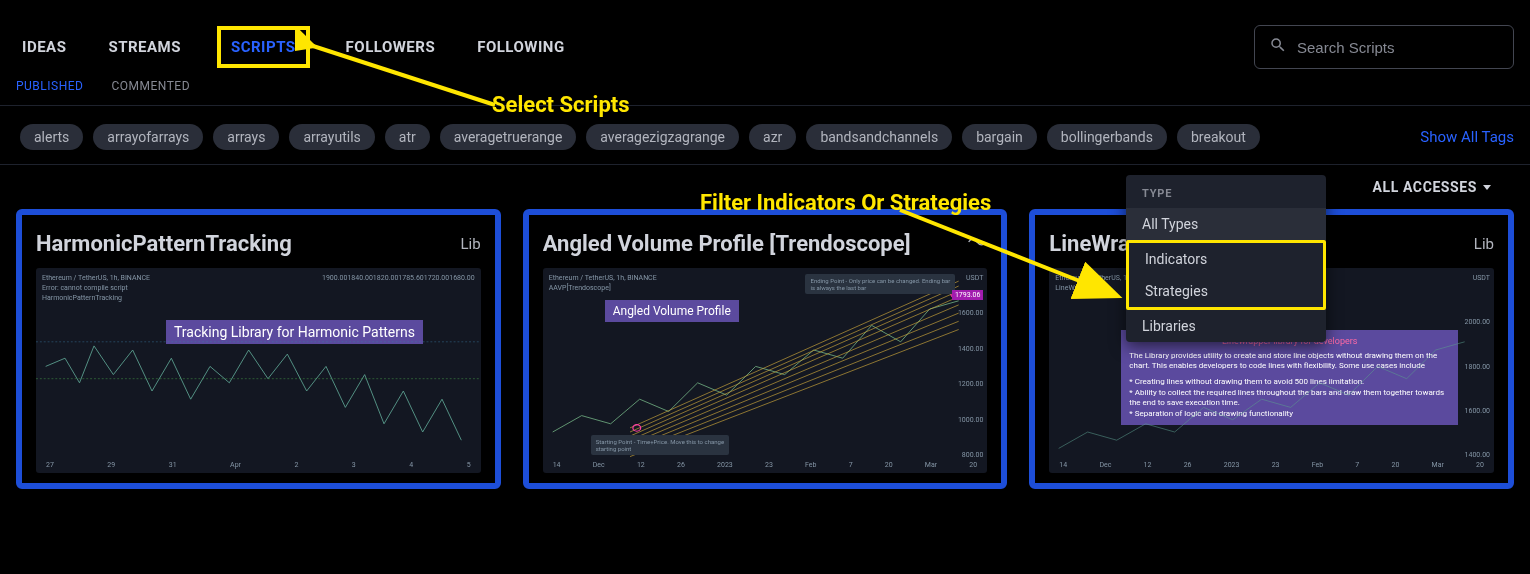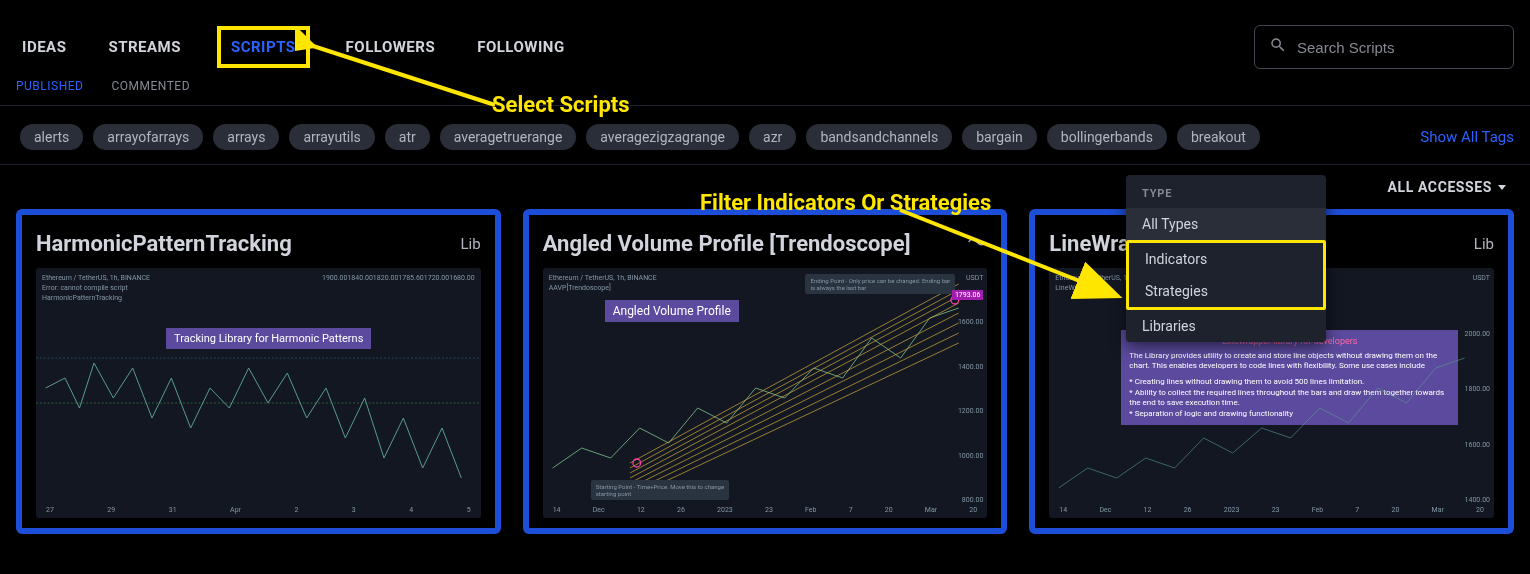--- a/index.html
+++ b/index.html
@@ -93,21 +93,21 @@
     font-size: 15px;
     cursor: pointer;
   }
 
   
   .filter-row {
     display: flex;
     justify-content: flex-end;
     align-items: center;
     gap: 20px;
-    padding: 14px 24px;
+    padding: 14px 39px;
     position: relative;
   }
   .accesses-btn {
     font-weight: 700;
     font-size: 14px;
     letter-spacing: 0.6px;
     color: #d1d4dc;
     cursor: pointer;
     display: flex;
     align-items: center;
@@ -178,21 +178,21 @@
     overflow: hidden;
     text-overflow: ellipsis;
   }
   .card-badge {
     font-size: 15px;
     color: #b2b5be;
   }
   .chart-thumb {
     background: #131722;
     border-radius: 3px;
-    height: 250px;
+    height: 205px;
     position: relative;
     overflow: hidden;
   }
 
   
   .chart-thumb svg { position: absolute; inset: 0; width: 100%; height: 100%; }
 
   .purple-banner {
     position: absolute;
     background: #5b4a9e;
@@ -291,21 +291,21 @@
 
   <div class="card">
     <div class="card-header">
       <div class="card-title">HarmonicPatternTracking</div>
       <div class="card-badge">Lib</div>
     </div>
     <div class="chart-thumb">
       <div class="small-label" style="top:6px;left:6px">Ethereum / TetherUS, 1h, BINANCE</div>
       <div class="small-label" style="top:16px;left:6px">Error: cannot compile script</div>
       <div class="small-label" style="top:26px;left:6px">HarmonicPatternTracking</div>
-      <div class="purple-banner" style="top:60px;left:130px;font-size:11px">Tracking Library for Harmonic Patterns</div>
+      <div class="purple-banner" style="top:52px;left:130px;font-size:14px">Tracking Library for Harmonic Patterns</div>
       <svg viewBox="0 0 460 250" preserveAspectRatio="none">
         <polyline points="10,120 30,110 45,140 60,95 80,130 100,100 120,150 140,110 160,160 180,120 200,140 220,100 240,135 260,105 280,150 300,120 320,170 340,130 360,190 380,150 400,200 420,160 440,210" stroke="#5b9e8f" stroke-width="1" fill="none"></polyline>
         <line x1="0" y1="90" x2="460" y2="90" stroke="#3a7ca5" stroke-width="0.5" stroke-dasharray="2"></line>
         <line x1="0" y1="135" x2="460" y2="135" stroke="#4caf50" stroke-width="0.5" stroke-dasharray="2"></line>
       </svg>
       <div class="small-label" style="bottom:4px;left:10px;right:10px;display:flex;justify-content:space-between;font-size:7px">
         <span>27</span>
           <span>29</span>
           <span>31</span>
           <span>Apr</span>

